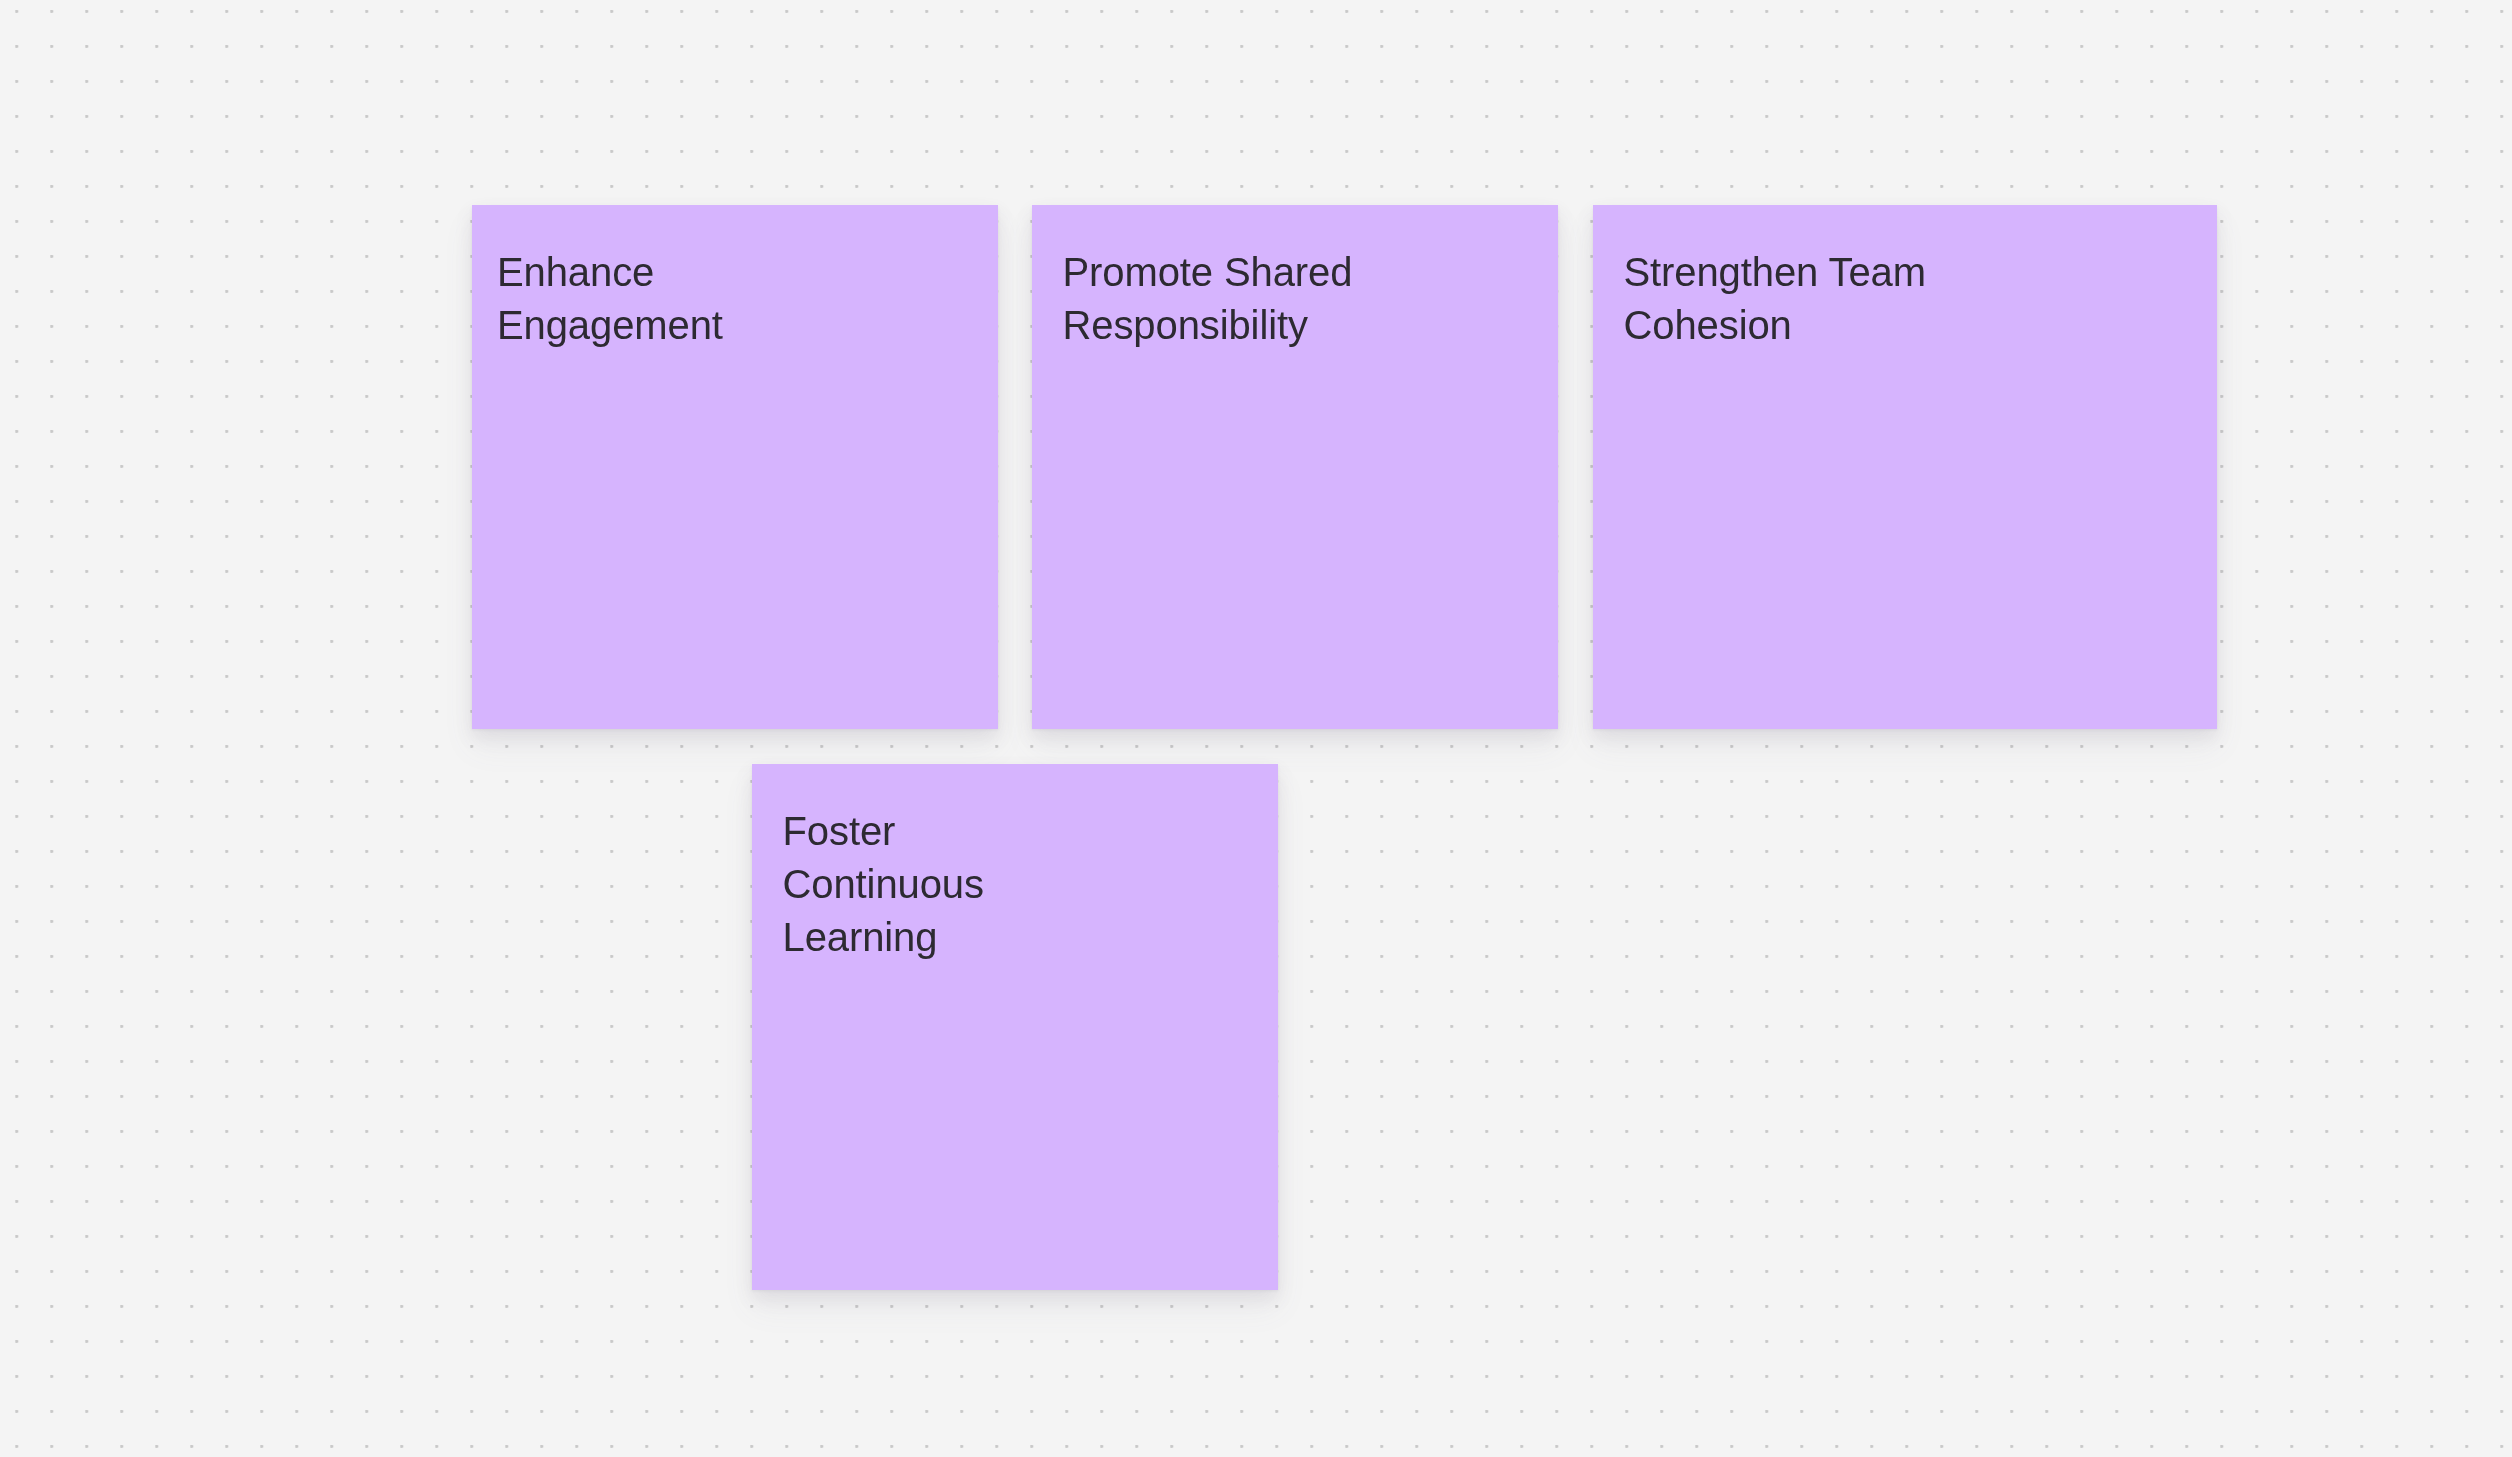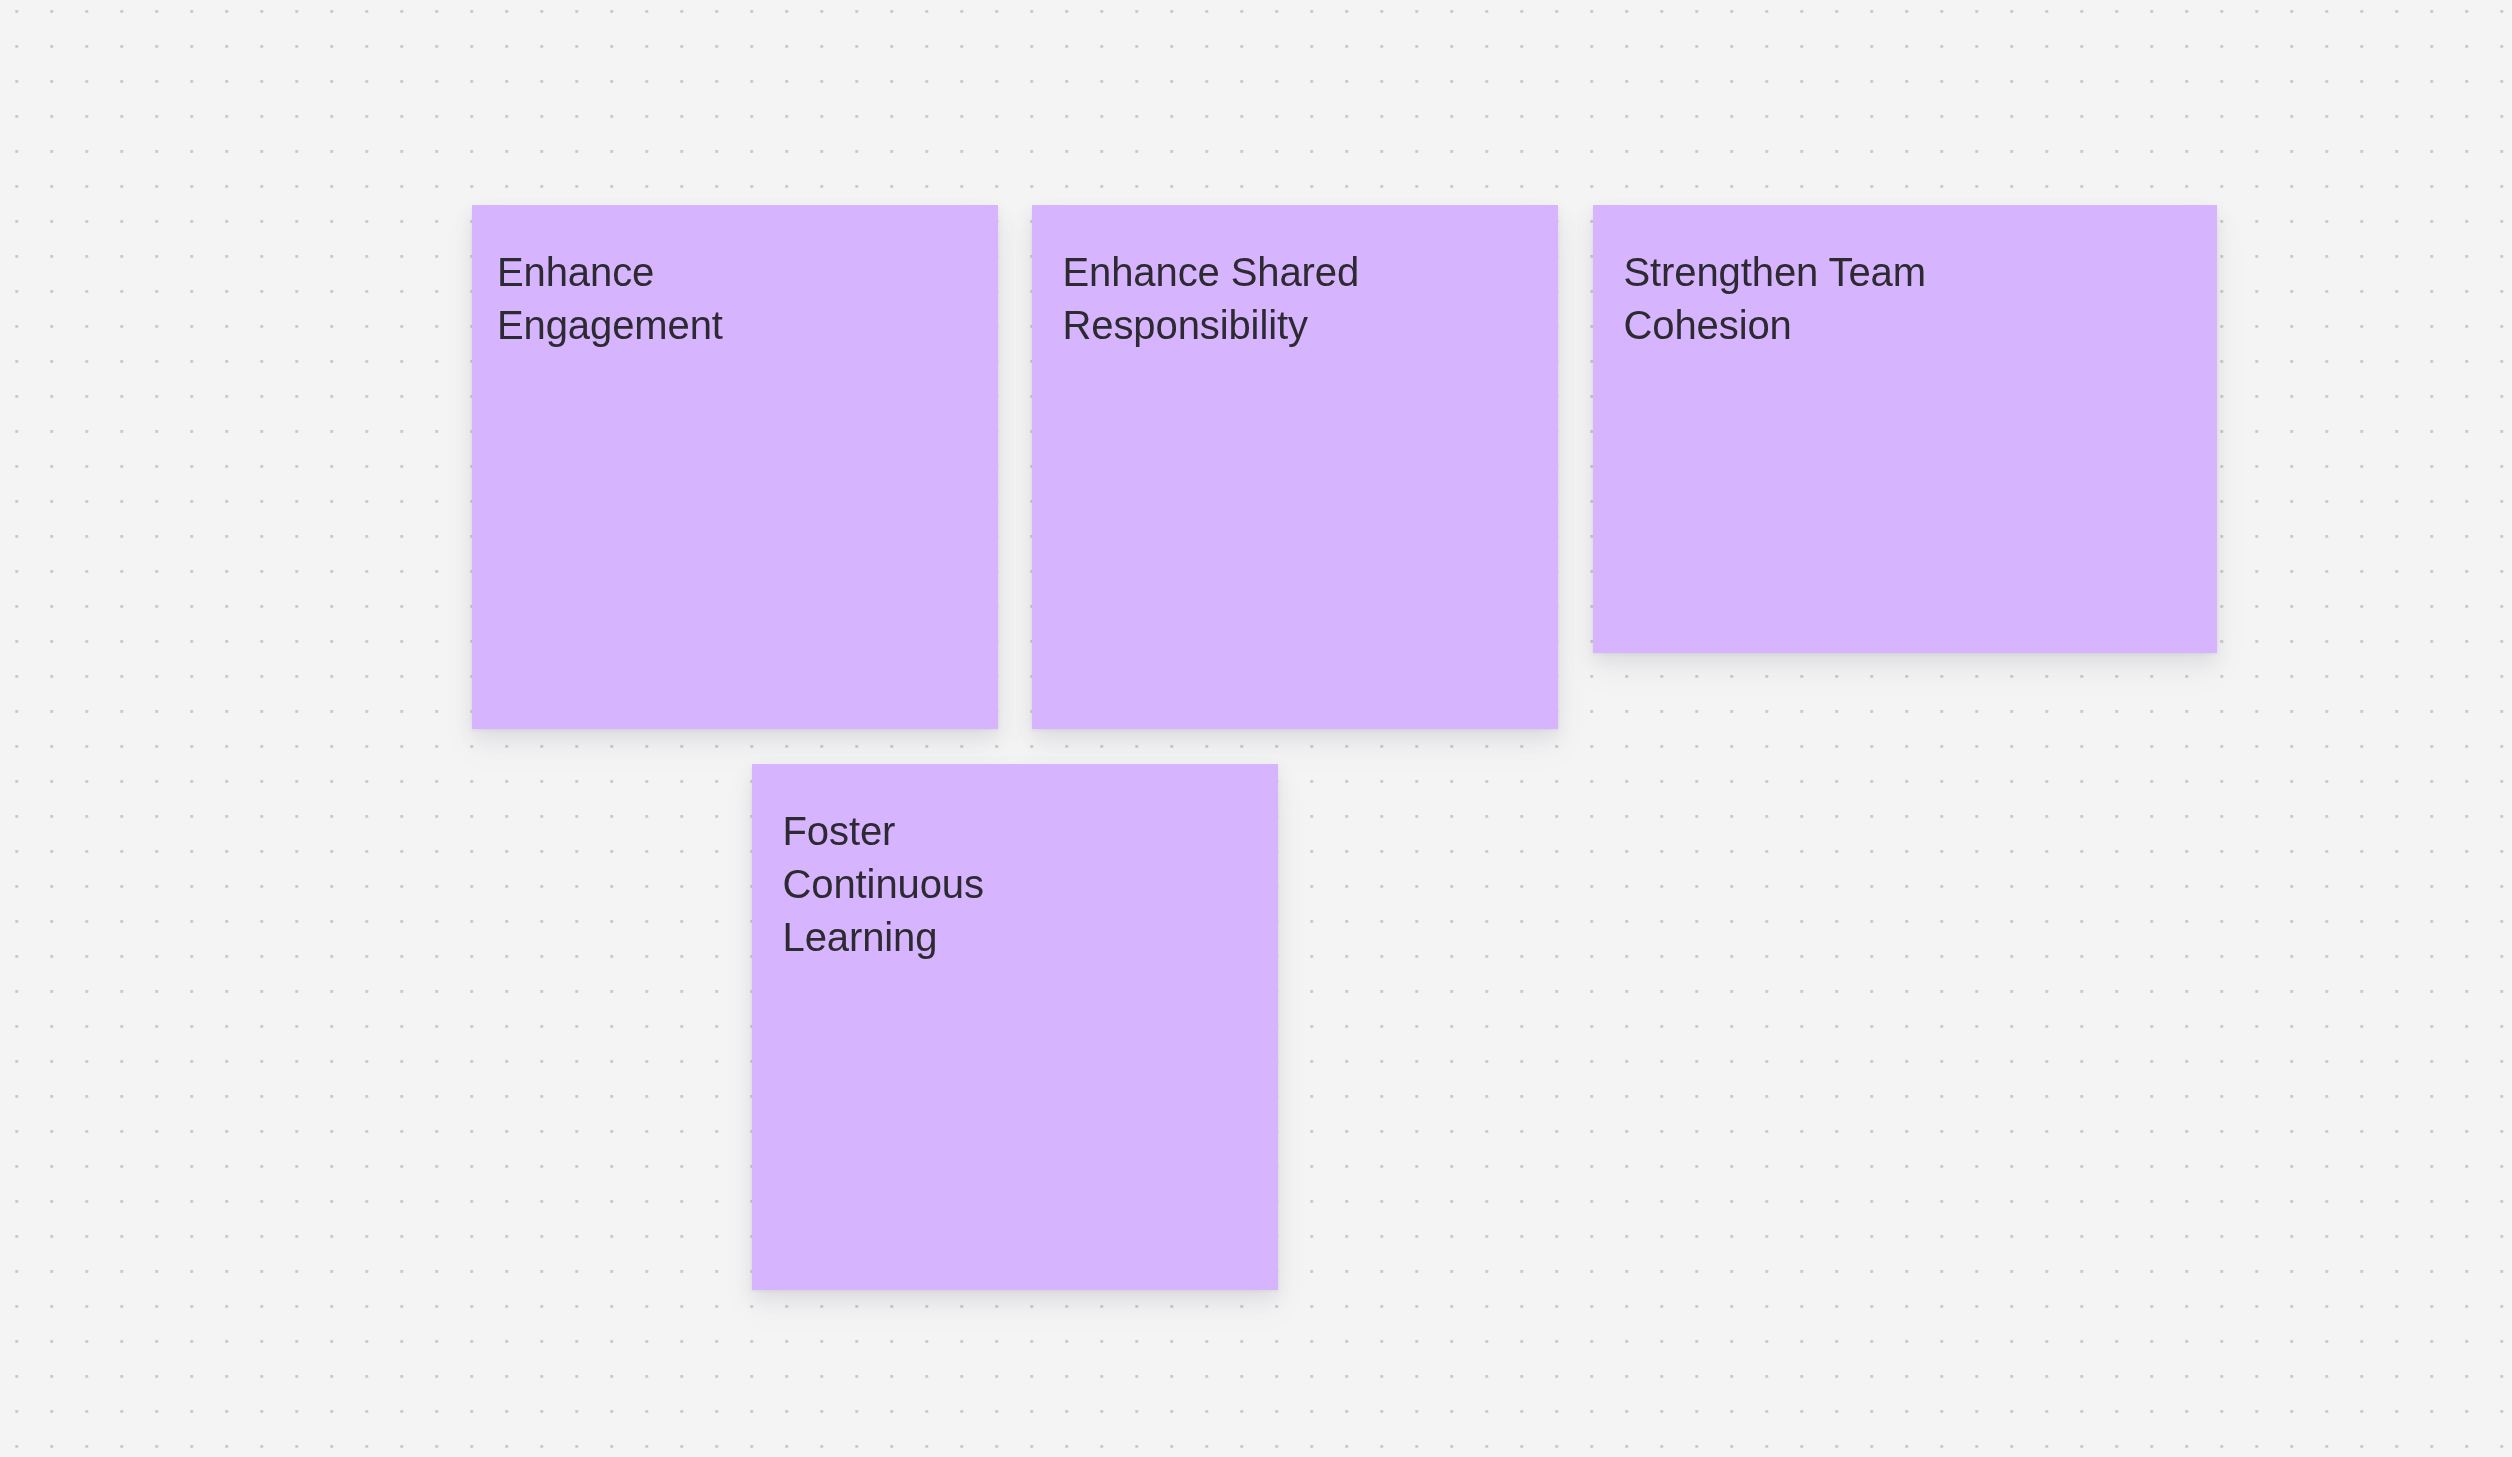--- a/index.html
+++ b/index.html
@@ -49,38 +49,38 @@
     font-weight: 400;
     letter-spacing: -0.1px;
     color: #2d2a32;
     white-space: pre-line;
     word-break: normal;
   }
 
   
   #note-1 { left: 472px;  top: 205px;  width: 526px; height: 524px; padding-left: 25px; }
   #note-2 { left: 1032px; top: 205px;  width: 526px; height: 524px; }
-  #note-3 { left: 1593px; top: 205px;  width: 624px; height: 448px; }
+  #note-3 { left: 1593px; top: 205px;  width: 624px; height: 524px; }
 
   
   #note-4 { left: 752px;  top: 764px;  width: 526px; height: 526px; }
   #note-5 { left: 1312px; top: 764px;  width: 523px; height: 526px; }
 </style>
 </head>
 <body>
 
 <div id="board">
 
   <div class="note" id="note-1">
     <span class="note-text">Enhance
 Engagement</span>
   </div>
 
   <div class="note" id="note-2">
-    <span class="note-text">Enhance Shared
+    <span class="note-text">Promote Shared
 Responsibility</span>
   </div>
 
   <div class="note" id="note-3">
     <span class="note-text">Strengthen Team
 Cohesion</span>
   </div>
 
   <div class="note" id="note-4">
     <span class="note-text">Foster

